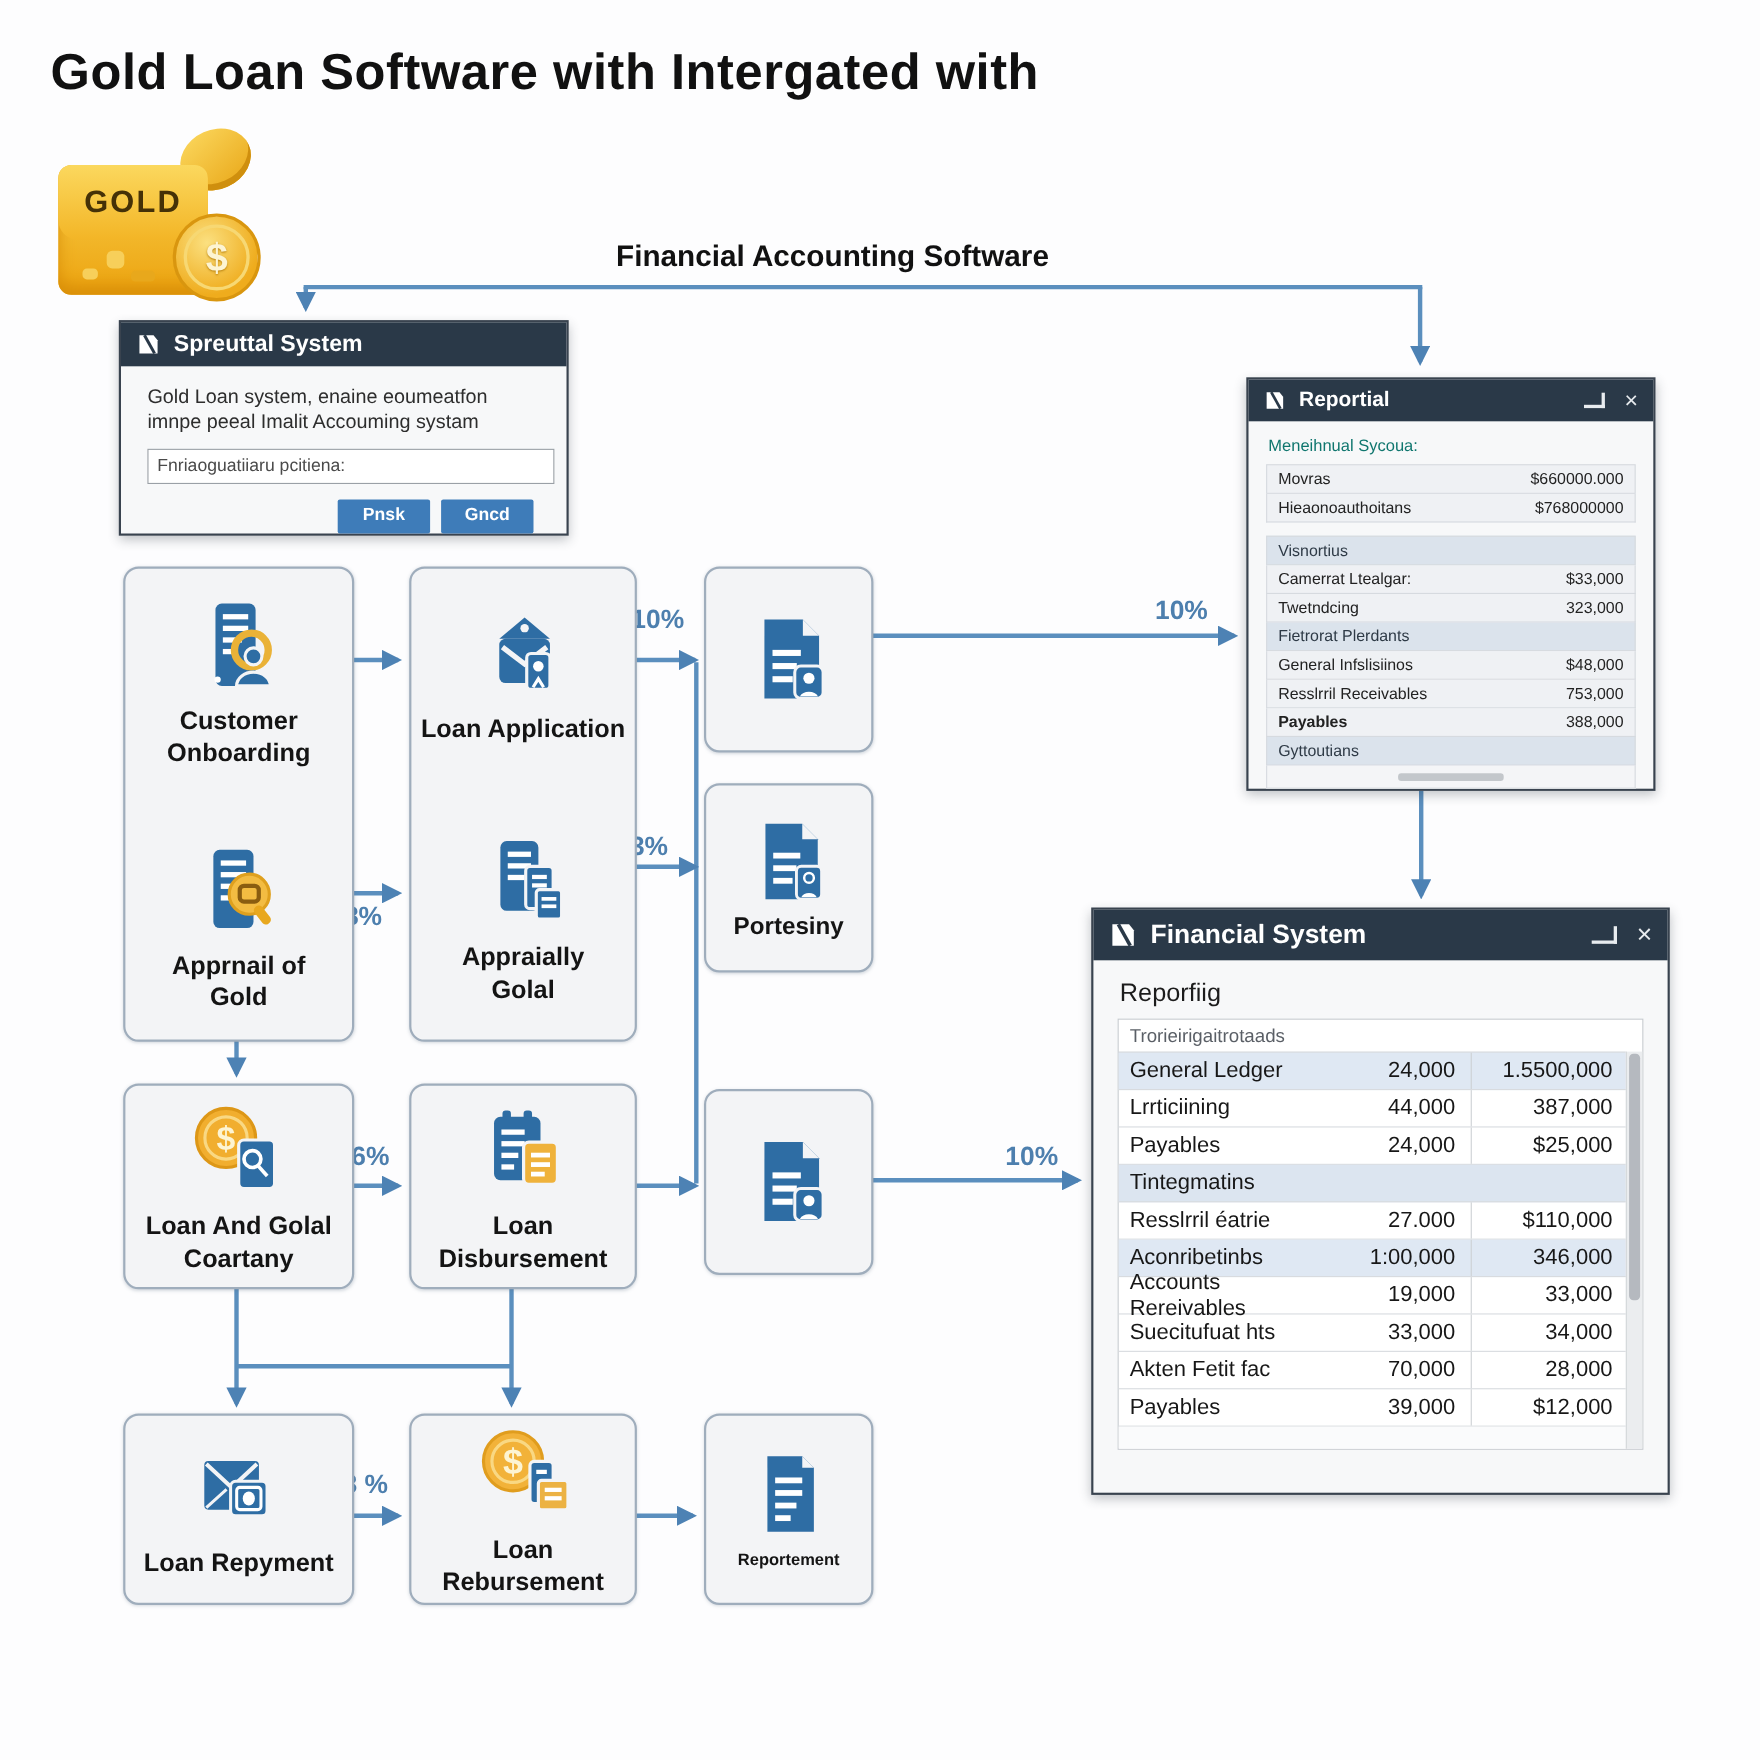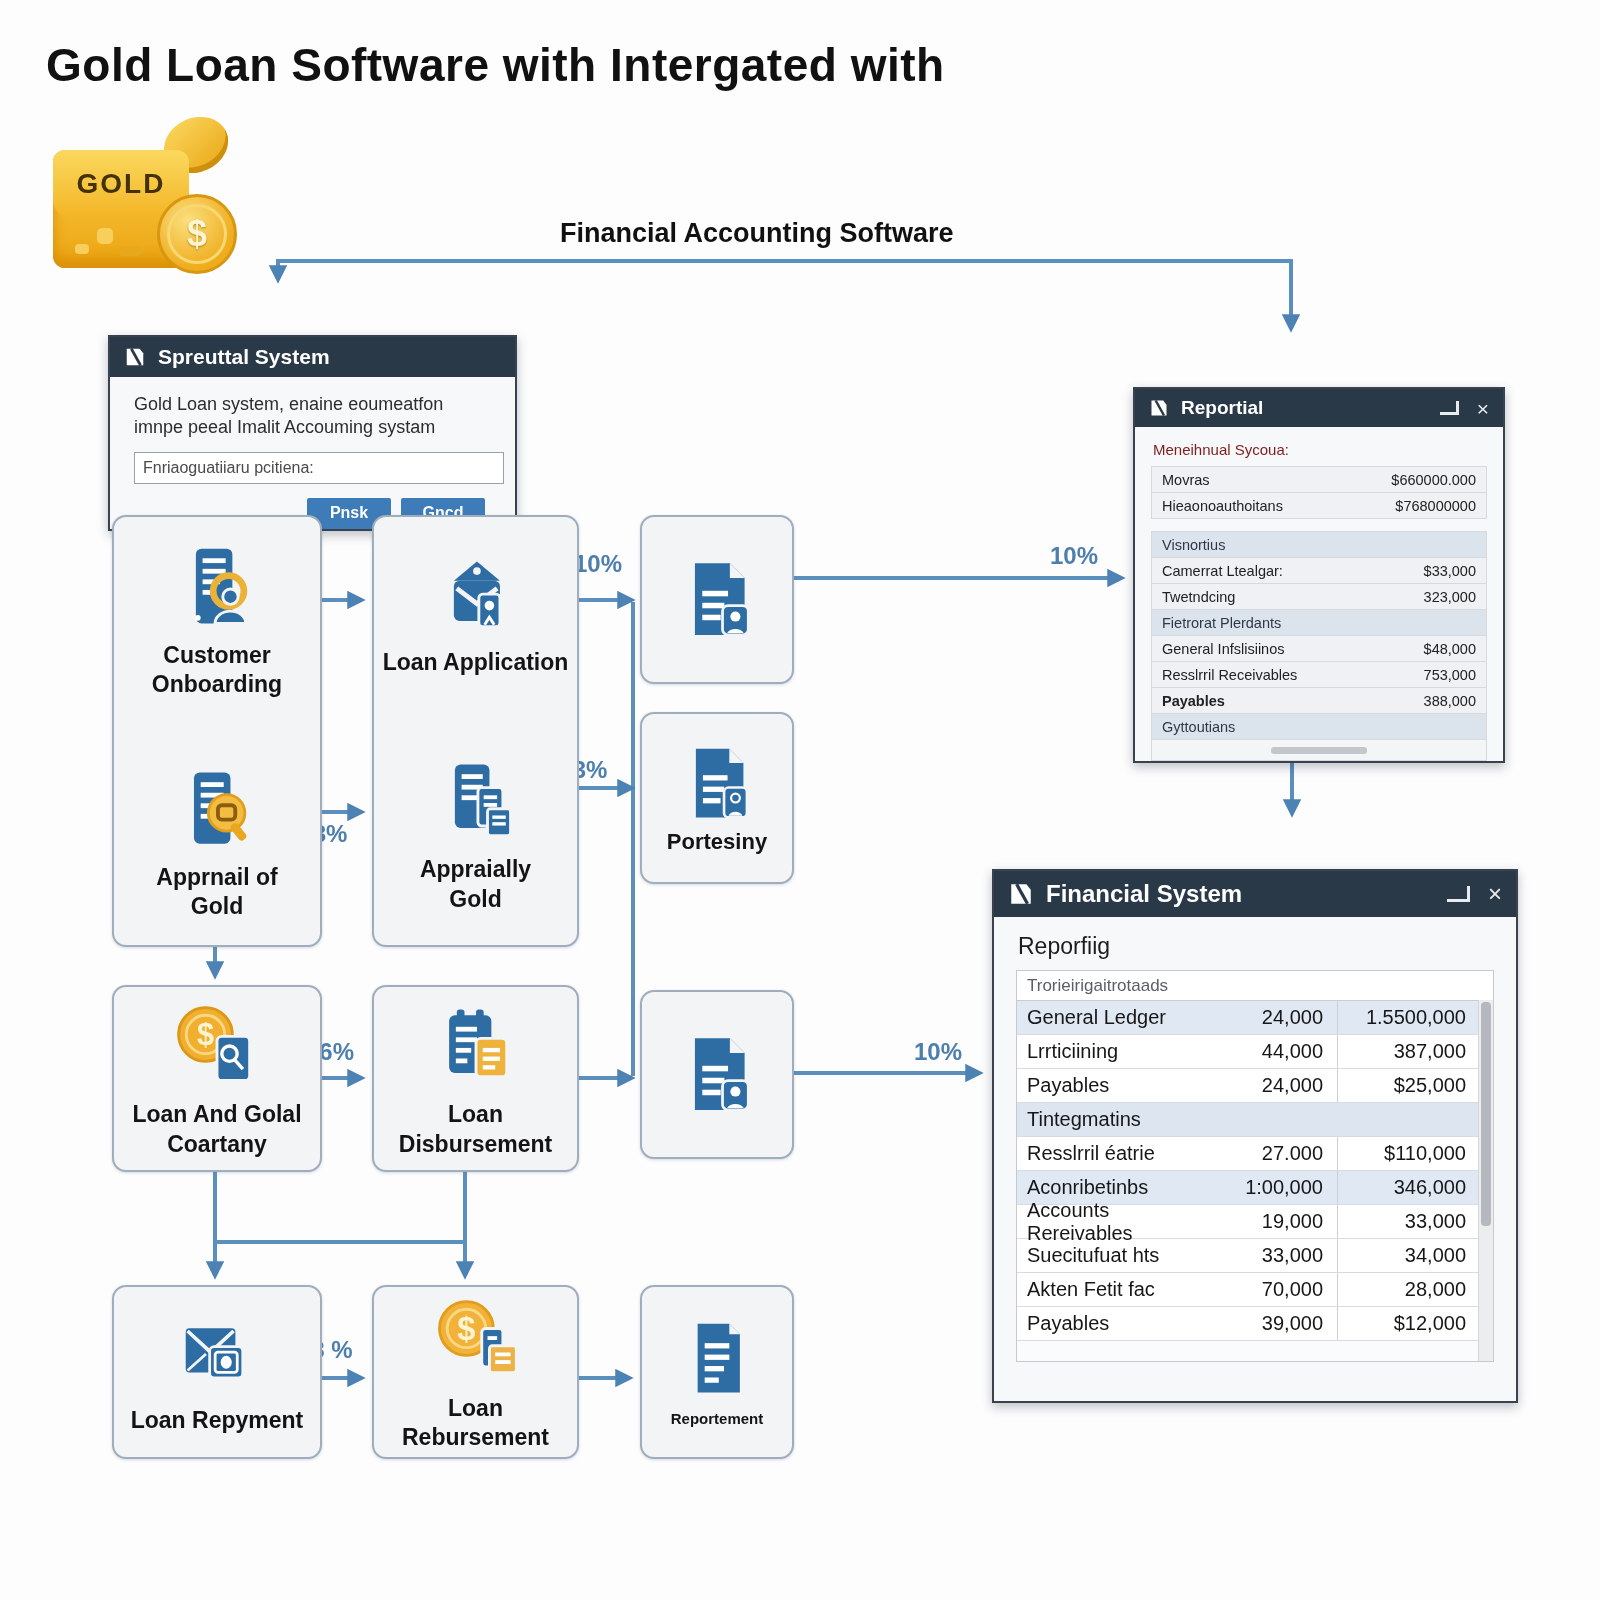--- a/index.html
+++ b/index.html
@@ -31,37 +31,37 @@
   svg.connectors{position:absolute;left:0;top:0;pointer-events:none;}
   .pct{position:absolute;font-size:24px;font-weight:700;color:#4d7fae;text-align:center;}
   
   .node{position:absolute;background:#f3f4f6;border:2px solid #9fadbc;border-radius:14px;
         box-shadow:0 1px 3px rgba(90,110,130,.25);display:flex;flex-direction:column;
         align-items:center;justify-content:center;gap:6px;}
   .node .grp{display:flex;flex-direction:column;align-items:center;gap:4px;}
   .nlabel{font-size:23px;font-weight:700;color:#141414;text-align:center;white-space:pre-line;line-height:1.28;}
   .tall{justify-content:space-around;padding:16px 0;gap:48px;}
   
-  .window{position:absolute;background:#f7f8f9;border:2px solid #39434f;box-shadow:0 4px 10px rgba(40,50,60,.3);margin-top:44px;}
+  .window{position:absolute;background:#f7f8f9;border:2px solid #39434f;box-shadow:0 4px 10px rgba(40,50,60,.3);}
   .titlebar{background:#2a3948;color:#fff;display:flex;align-items:center;gap:12px;padding:0 14px;}
   .tb-title{font-weight:700;}
   .tb-controls{margin-left:auto;display:flex;align-items:center;gap:18px;}
   .min-glyph{width:16px;height:11px;border-right:3px solid #e8ecef;border-bottom:3px solid #e8ecef;}
   .close-glyph{font-size:24px;line-height:1;color:#e8ecef;font-weight:400;}
   
   .dlg-body{padding:16px 24px;}
   .dlg-text{font-size:18px;color:#2d2d2d;white-space:pre-line;line-height:1.3;}
   .dlg-input{margin-top:12px;width:352px;height:30px;border:1px solid #9aa0a6;background:#fff;
        font-size:16px;color:#4a4a4a;padding:0 8px;font-family:"Liberation Sans",sans-serif;}
   .dlg-btns{display:flex;justify-content:flex-end;gap:10px;margin-top:14px;margin-right:6px;}
   .btn{background:#3e7cb9;color:#fff;border:none;min-width:84px;height:31px;font-size:16px;
        font-weight:700;font-family:"Liberation Sans",sans-serif;border-radius:2px;}
   
   .rp-content{padding:12px 16px 10px 16px;}
-  .rp-sub{font-size:15px;color:#7f1d1d;margin:2px 0 8px 2px;}
+  .rp-sub{font-size:15px;color:#0f766e;margin:2px 0 8px 2px;}
   .rp-row{display:flex;justify-content:space-between;align-items:center;background:#eff1f4;
       border:1px solid #d6dadf;border-top:none;padding:2px 10px;min-height:21px;font-size:14.5px;color:#222;}
   .rp-row:first-child{border-top:1px solid #d6dadf;}
   .rp-head{background:#dbe3ec;font-weight:400;color:#2e3a46;}
   .rp-gap{height:12px;}
   .rp-bold{font-weight:700;}
   .rp-scroll{display:flex;align-items:center;justify-content:center;background:#f4f5f7;
       border:1px solid #d6dadf;border-top:none;height:20px;}
   .rp-thumb{width:96px;height:7px;border-radius:3px;background:#c3c7cb;}
   
@@ -214,21 +214,21 @@
           <rect x="35" y="31" width="22" height="5" fill="#fff"></rect>
         <rect x="35" y="42" width="16" height="5" fill="#fff"></rect>
         <rect x="52" y="34" width="26" height="40" rx="4" fill="#2e6da4" stroke="#f3f4f6" stroke-width="3"></rect>
         <rect x="58" y="42" width="14" height="4" fill="#fff"></rect>
           <rect x="58" y="50" width="14" height="4" fill="#fff"></rect>
         <rect x="62" y="56" width="24" height="28" rx="3" fill="#2e6da4" stroke="#f3f4f6" stroke-width="3"></rect>
         <rect x="67" y="63" width="14" height="3.5" fill="#fff"></rect>
           <rect x="67" y="70" width="14" height="3.5" fill="#fff"></rect>
       </svg>
       <div class="nlabel">Appraially
-Gold</div>
+Golal</div>
     </div>
   </div>
 
   <div class="node" style="left:640px;top:515px;width:150px;height:165px;">
     <svg width="92" height="92" viewBox="0 0 100 100">
       <path d="M26 10 h38 l16 16 v62 h-54 z" fill="#2e6da4"></path>
       <path d="M64 10 v16 h16 z" fill="#f3f4f6"></path>
       <rect x="34" y="40" width="28" height="6" fill="#fff"></rect>
         <rect x="34" y="53" width="24" height="6" fill="#fff"></rect>
       <rect x="34" y="66" width="20" height="6" fill="#fff"></rect>

